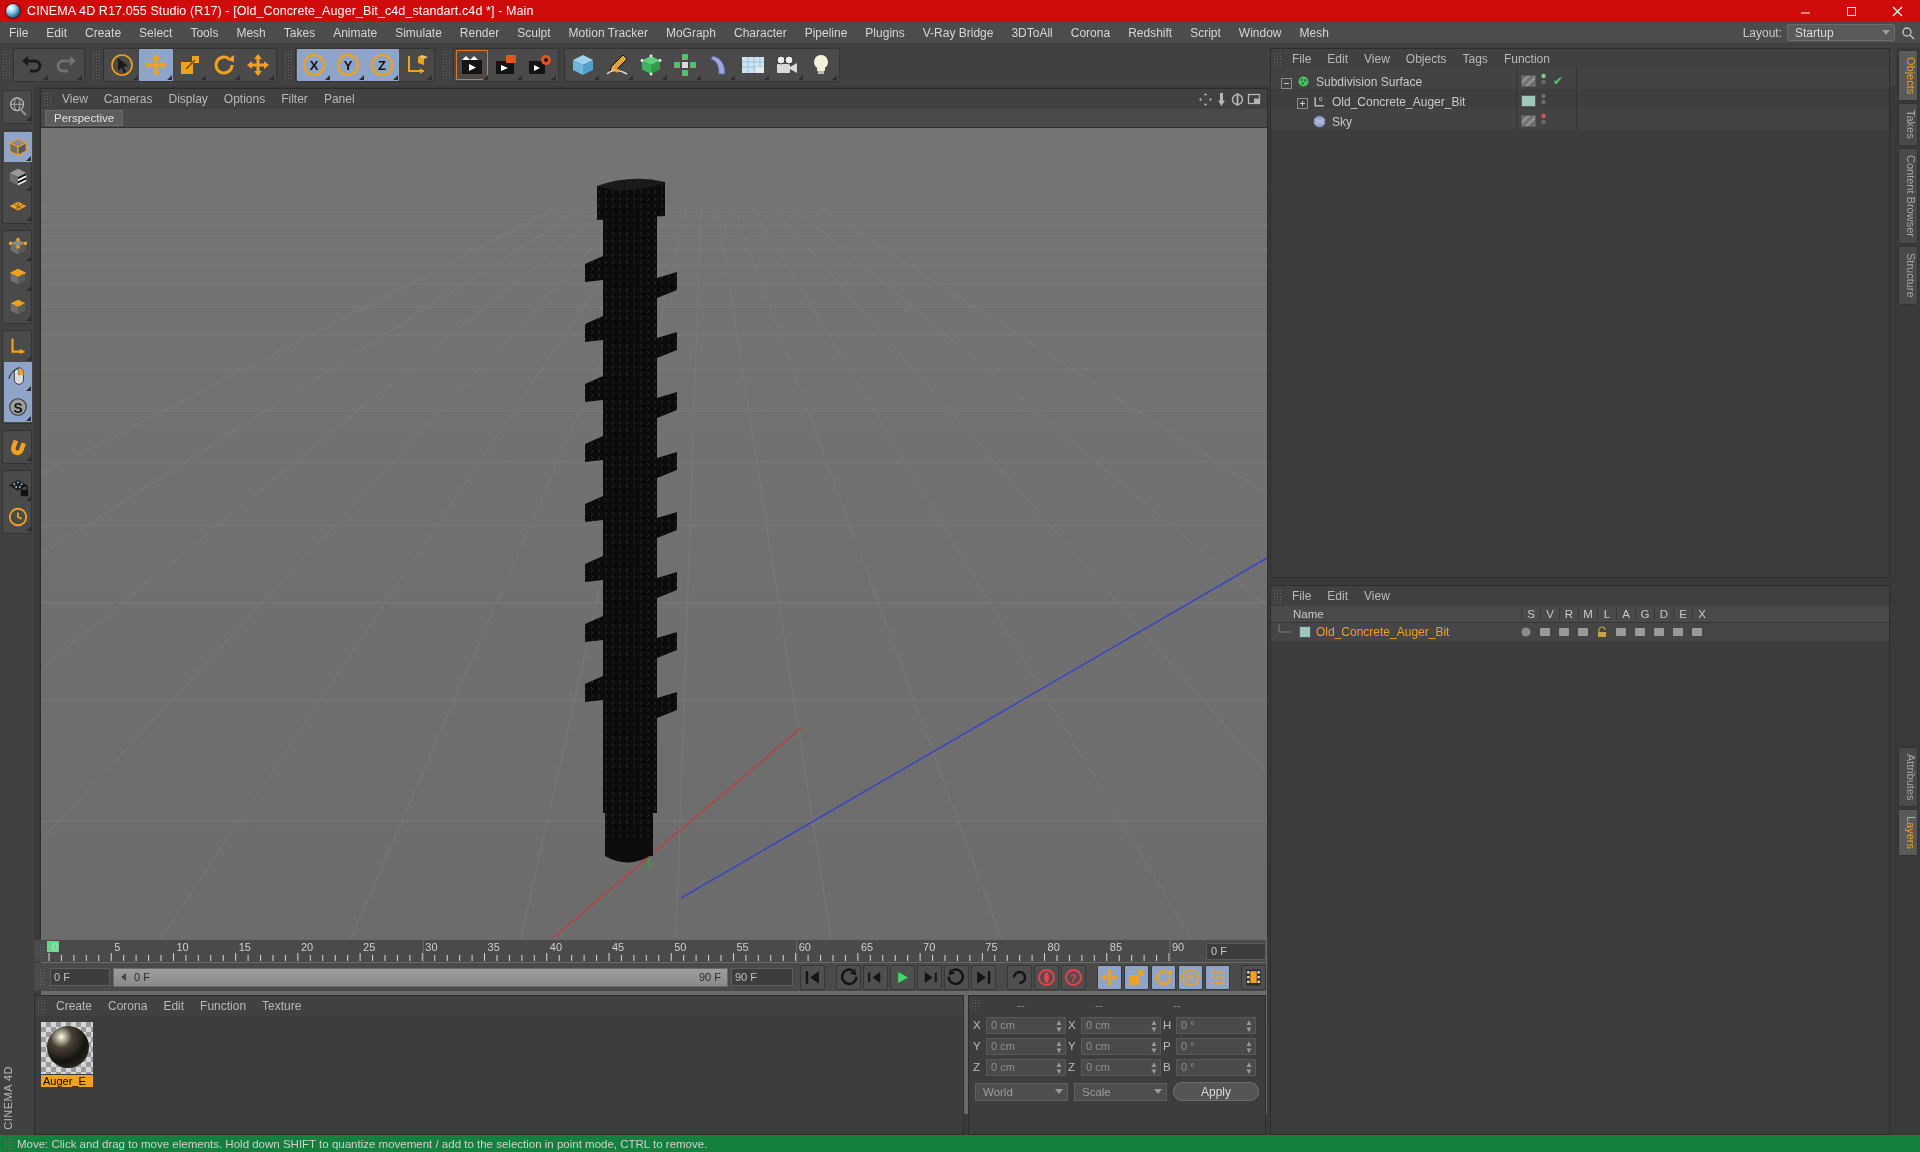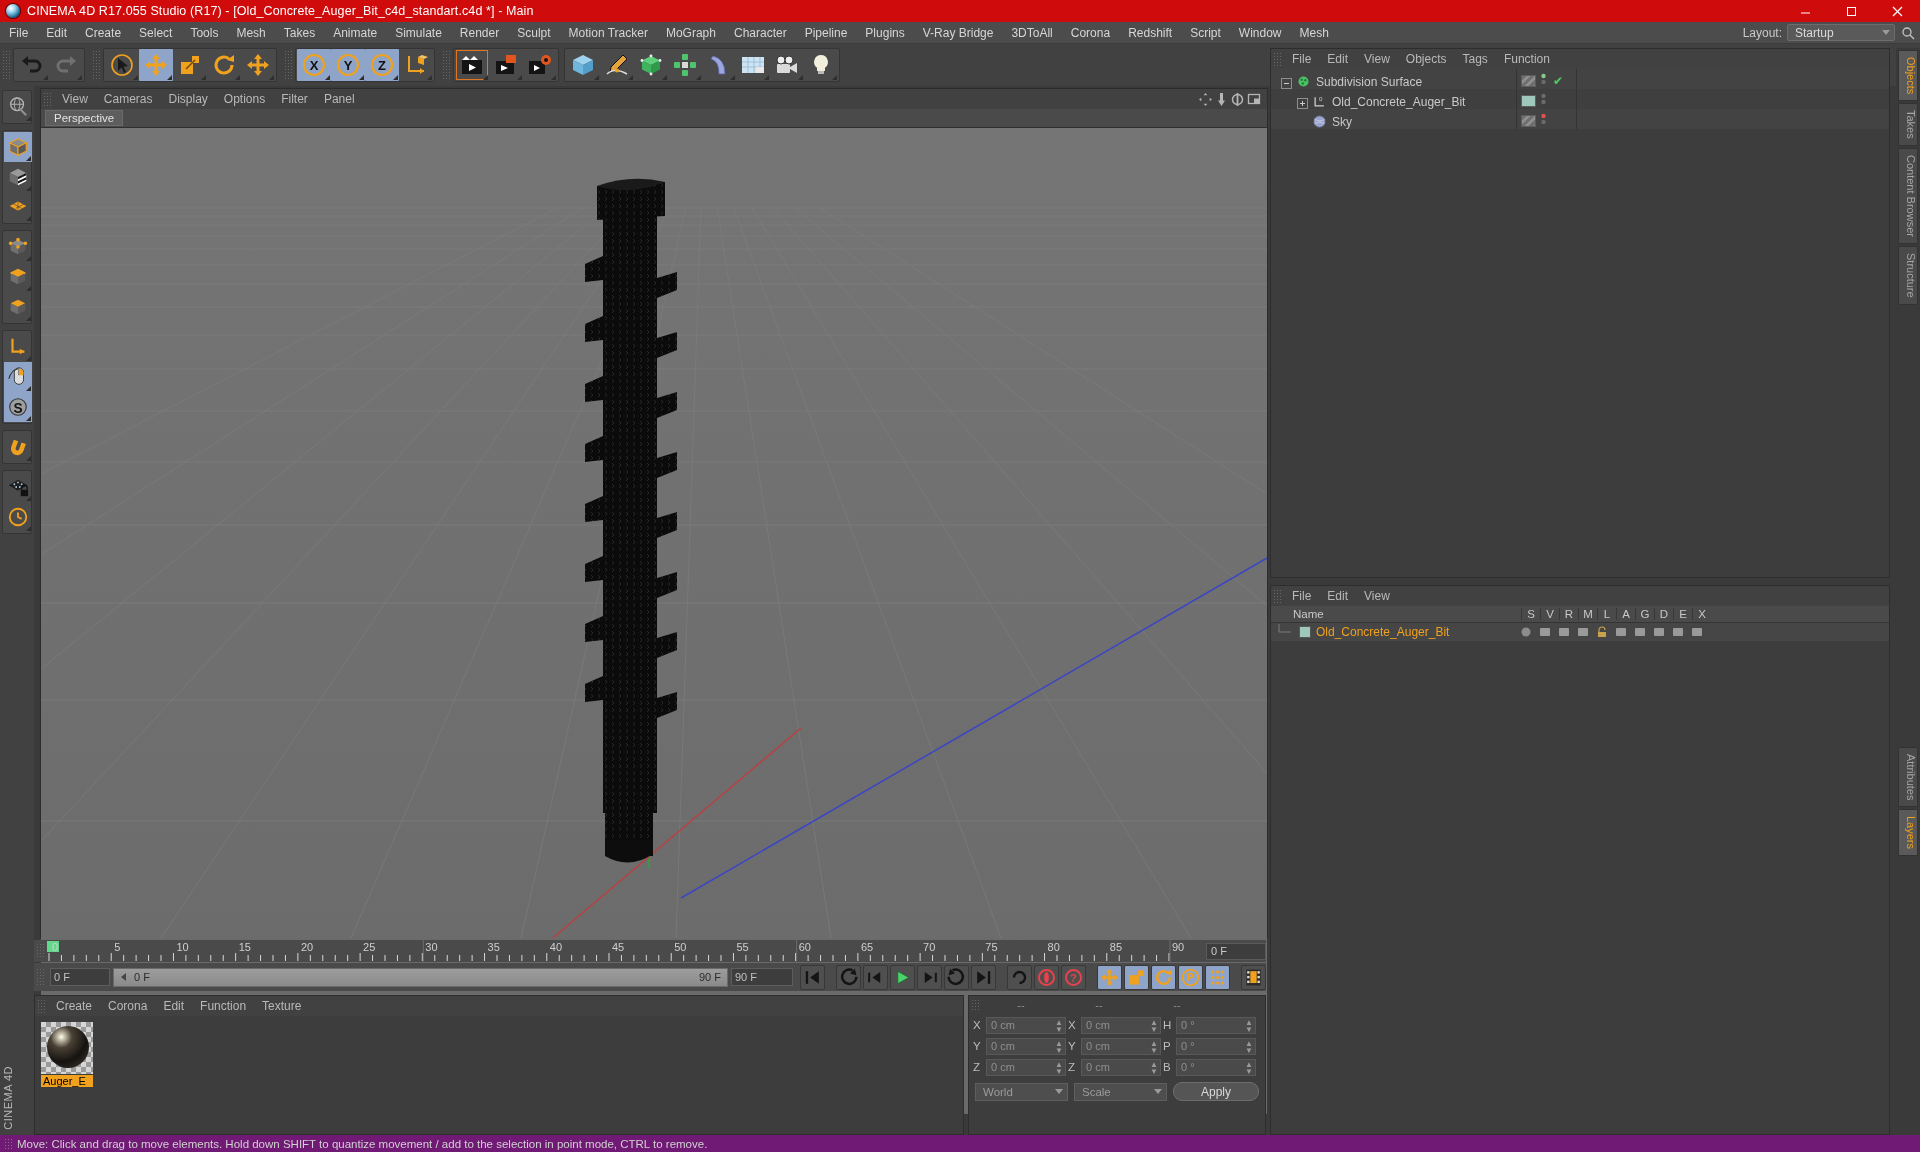--- a/index.html
+++ b/index.html
@@ -151,21 +151,21 @@
 
   
   .vtabs { position:absolute; right:0; top:48px; width:24px; height:1090px; background:#3a3a3a; }
   .vtab { width:20px; background:#4a4a4a; border:1px solid #333; color:#a6a6a6;
     font-size:11px; writing-mode:vertical-rl; text-align:center; padding:6px 0;
     margin:2px 2px 0 2px; }
   .vtab.act { color:#f0a11e; background:#5a5a5a; }
 
   
   .statusbar { position:absolute; left:0; bottom:0; width:1920px; height:17px;
-    background:#701a75; display:flex; align-items:center; }
+    background:#15803d; display:flex; align-items:center; }
   .statusbar .txt { color:#d0d0d0; font-size:11.5px; padding-left:4px; }
   .sb-grip { width:9px;height:12px;margin-left:4px;
     background-image:radial-gradient(#787878 1px, transparent 1px); background-size:3px 3px; }
 </style>
 </head>
 <body>
 
 <div class="titlebar">
   <div class="title-logo"></div>
   <div class="title-text">CINEMA 4D R17.055 Studio (R17) - [Old_Concrete_Auger_Bit_c4d_standart.c4d *] - Main</div>

